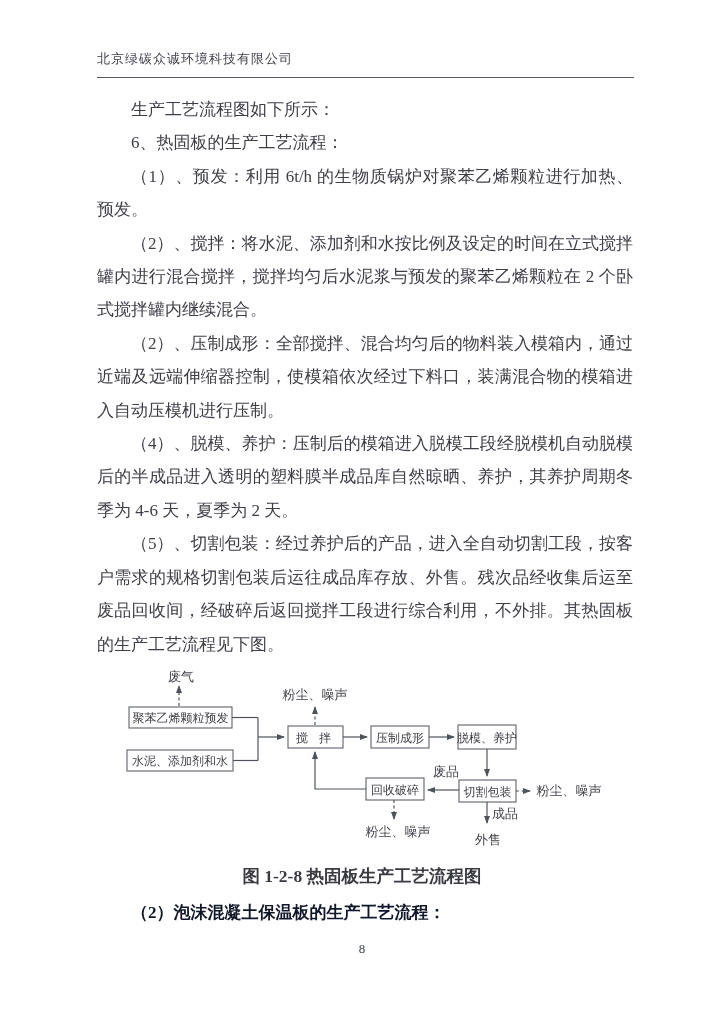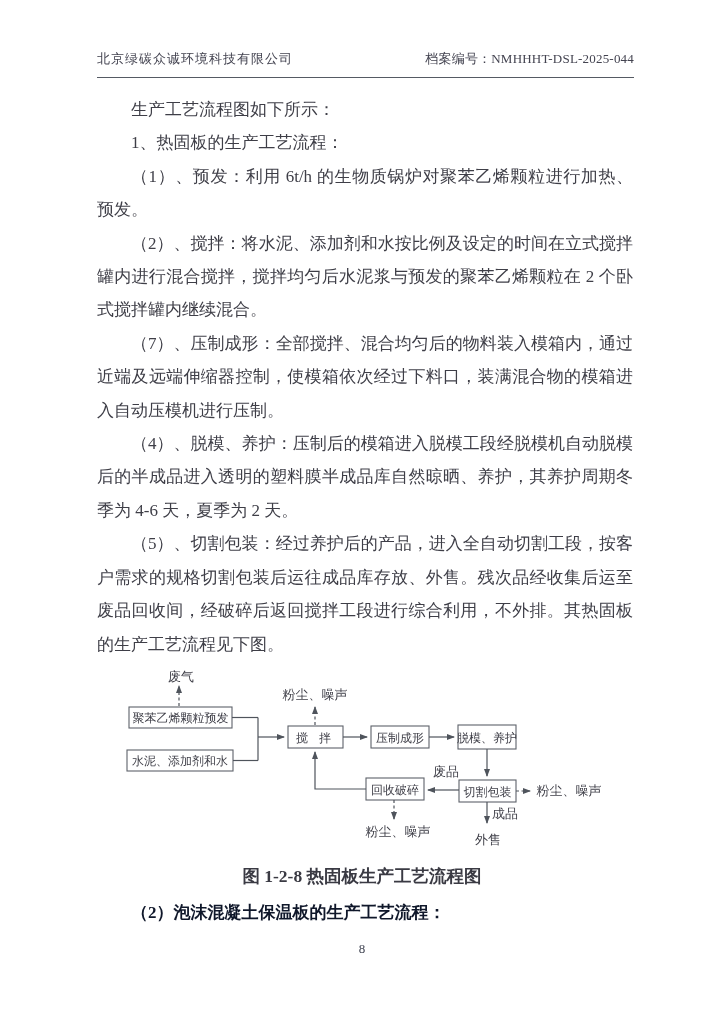--- a/index.html
+++ b/index.html
@@ -67,29 +67,28 @@
     color:#3e4250;
   }
 </style>
 </head>
 <body>
 
 <div class="page">
 
   <div class="header">
     <span class="company">北京绿碳众诚环境科技有限公司</span>
-    <span class="archive">档案编号：NMHHHT-DSL-2025-044</span>
   </div>
 
   <div class="content">
     <p class="para">生产工艺流程图如下所示：</p>
-    <p class="para">1、热固板的生产工艺流程：</p>
+    <p class="para">6、热固板的生产工艺流程：</p>
     <p class="para">（1）、预发：利用 6t/h 的生物质锅炉对聚苯乙烯颗粒进行加热、预发。</p>
     <p class="para">（2）、搅拌：将水泥、添加剂和水按比例及设定的时间在立式搅拌罐内进行混合搅拌，搅拌均匀后水泥浆与预发的聚苯乙烯颗粒在 2 个卧式搅拌罐内继续混合。</p>
-    <p class="para">（7）、压制成形：全部搅拌、混合均匀后的物料装入模箱内，通过近端及远端伸缩器控制，使模箱依次经过下料口，装满混合物的模箱进入自动压模机进行压制。</p>
+    <p class="para">（2）、压制成形：全部搅拌、混合均匀后的物料装入模箱内，通过近端及远端伸缩器控制，使模箱依次经过下料口，装满混合物的模箱进入自动压模机进行压制。</p>
     <p class="para">（4）、脱模、养护：压制后的模箱进入脱模工段经脱模机自动脱模后的半成品进入透明的塑料膜半成品库自然晾晒、养护，其养护周期冬季为 4-6 天，夏季为 2 天。</p>
     <p class="para">（5）、切割包装：经过养护后的产品，进入全自动切割工段，按客户需求的规格切割包装后运往成品库存放、外售。残次品经收集后运至废品回收间，经破碎后返回搅拌工段进行综合利用，不外排。其热固板的生产工艺流程见下图。</p>
   </div>
 
   <svg class="diagram" viewBox="0 0 724 200" xmlns="http://www.w3.org/2000/svg">
     <defs>
       <marker id="arr" markerWidth="9" markerHeight="8" refX="7" refY="3" orient="auto" markerUnits="userSpaceOnUse">
         <path d="M0,0 L8,3 L0,6 z" fill="#4f545c"></path>
       </marker>
     </defs>

